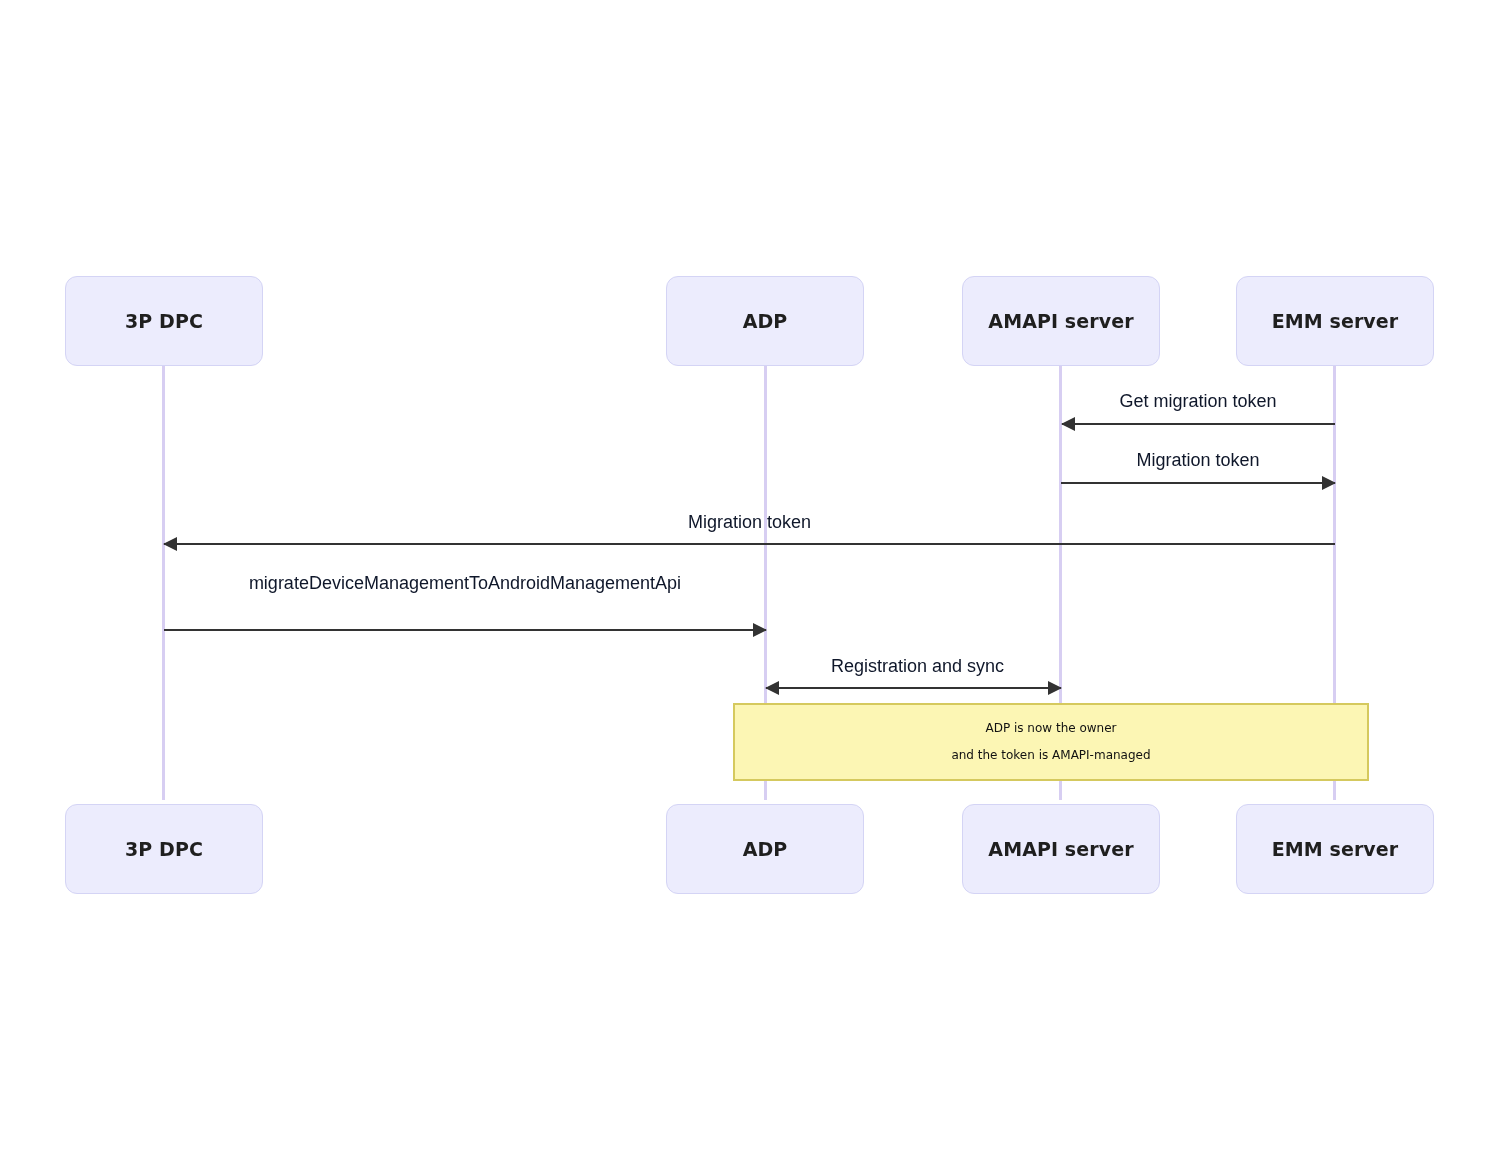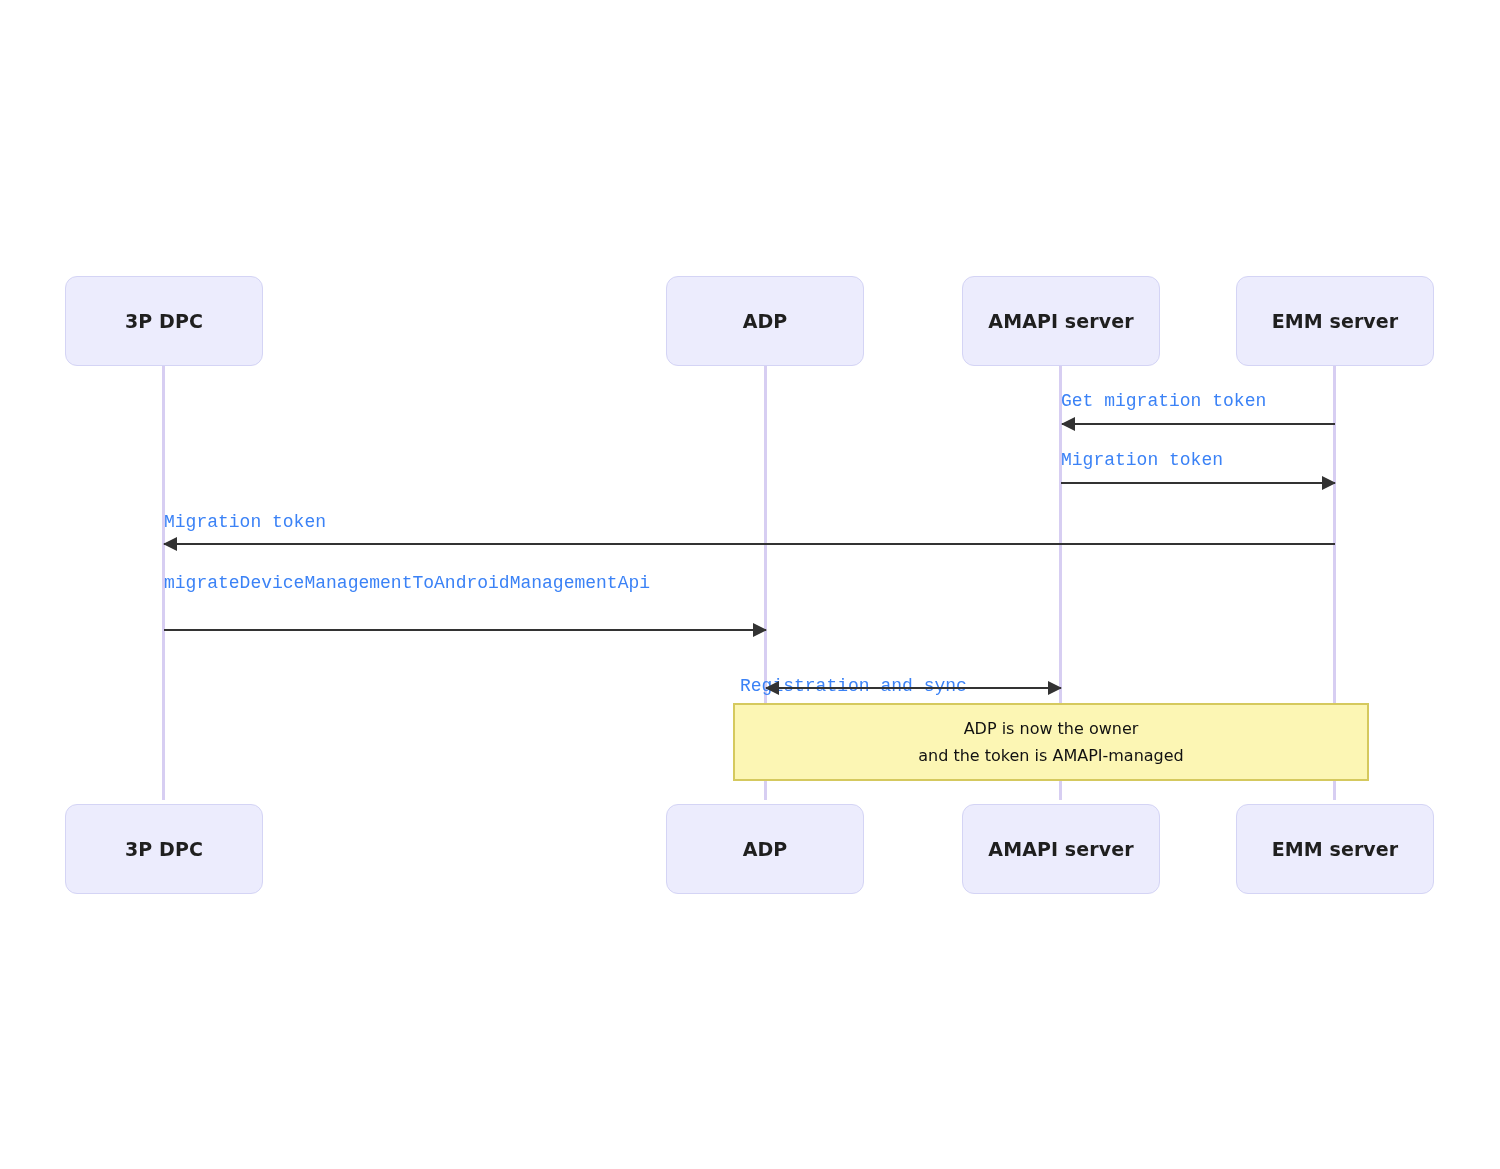--- a/index.html
+++ b/index.html
@@ -65,38 +65,38 @@
   .msg .head.right {
     right: -1px;
     border-left: 14px solid #333333;
   }
   .msg .head.left {
     left: -1px;
     border-right: 14px solid #333333;
   }
   .msg-label {
     position: absolute;
-    text-align: left;
+    text-align: center;
     font-size: 18px;
-    color: #3b82f6;
+    color: #0f172a;
     line-height: 26px;
     white-space: nowrap;
-    font-family: Liberation Mono, monospace;
+    font-family: Liberation Sans, sans-serif;
   }
   
   .note {
     position: absolute;
     box-sizing: border-box;
     background: #fcf6b4;
     border: 2px solid #d5c95e;
     display: flex;
     flex-direction: column;
     align-items: center;
     justify-content: center;
-    font-size: 16px;
+    font-size: 12px;
     color: #111111;
     line-height: 27px;
     text-align: center;
     font-family: "DejaVu Sans", sans-serif;
   }
 </style>
 </head>
 <body>
 
 <div id="canvas">
@@ -144,21 +144,21 @@
   </div>
 
   <div class="msg-label" style="left:164px; top:570px; width:602px;">
     <div>migrateDeviceManagementToAndroidManagementApi</div>
   </div>
   <div class="msg" style="left:164px; top:629px; width:602px;">
     <div class="line"></div>
     <div class="head right"></div>
   </div>
 
-  <div class="msg-label" style="left:740px; top:653px; width:295px;margin-top:20px;">
+  <div class="msg-label" style="left:770px; top:653px; width:295px;">
     <span>Registration and sync</span>
   </div>
   <div class="msg" style="left:766px; top:687px; width:295px;">
     <div class="line"></div>
     <div class="head left"></div>
     <div class="head right"></div>
   </div>
 
   <div class="note" style="left:733px; top:703px; width:636px; height:78px;">
     <div>ADP is now the owner</div>

